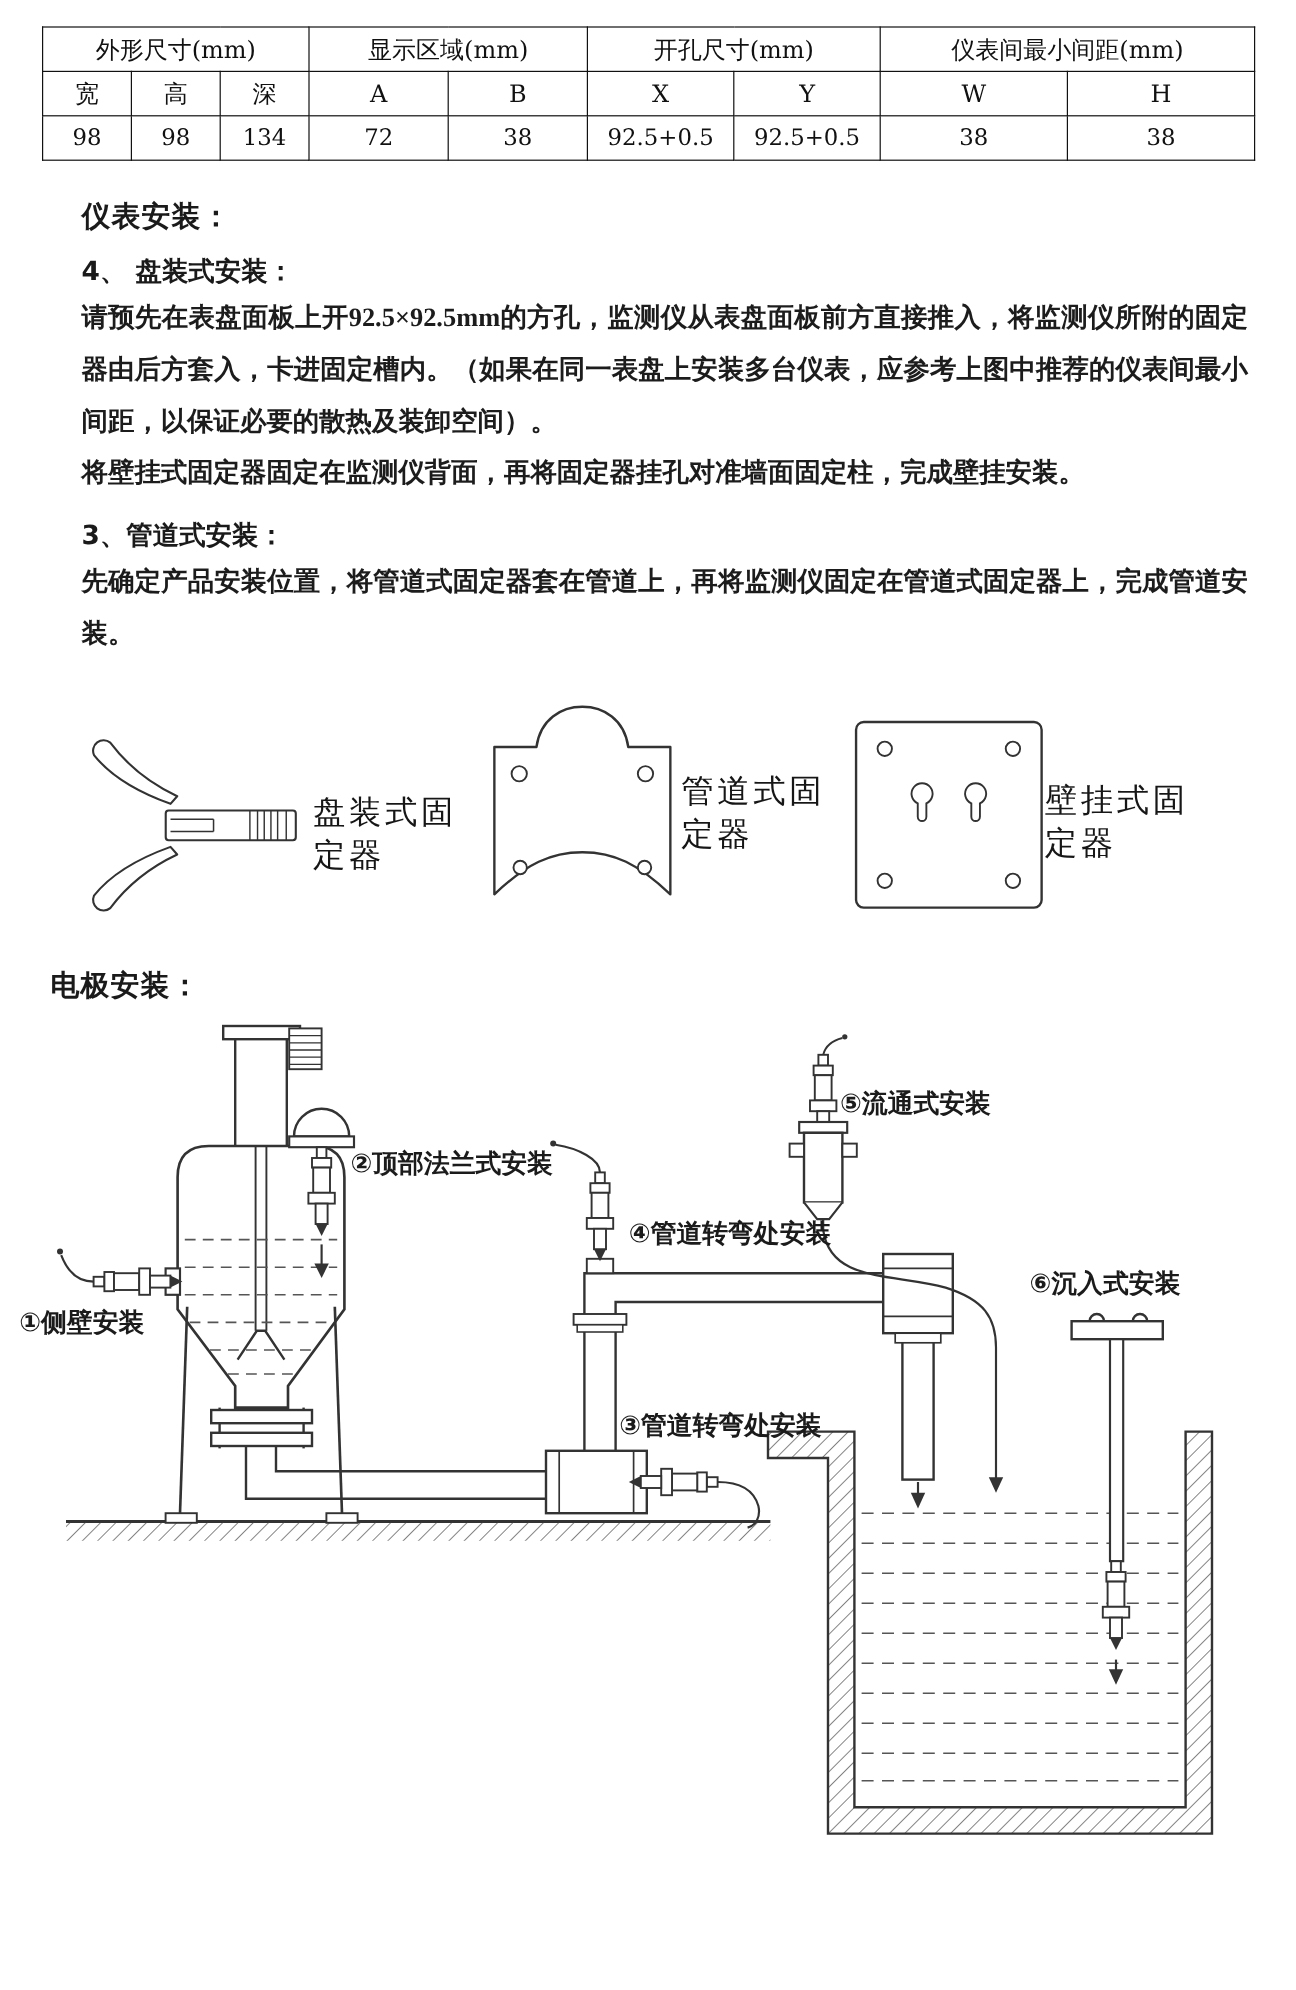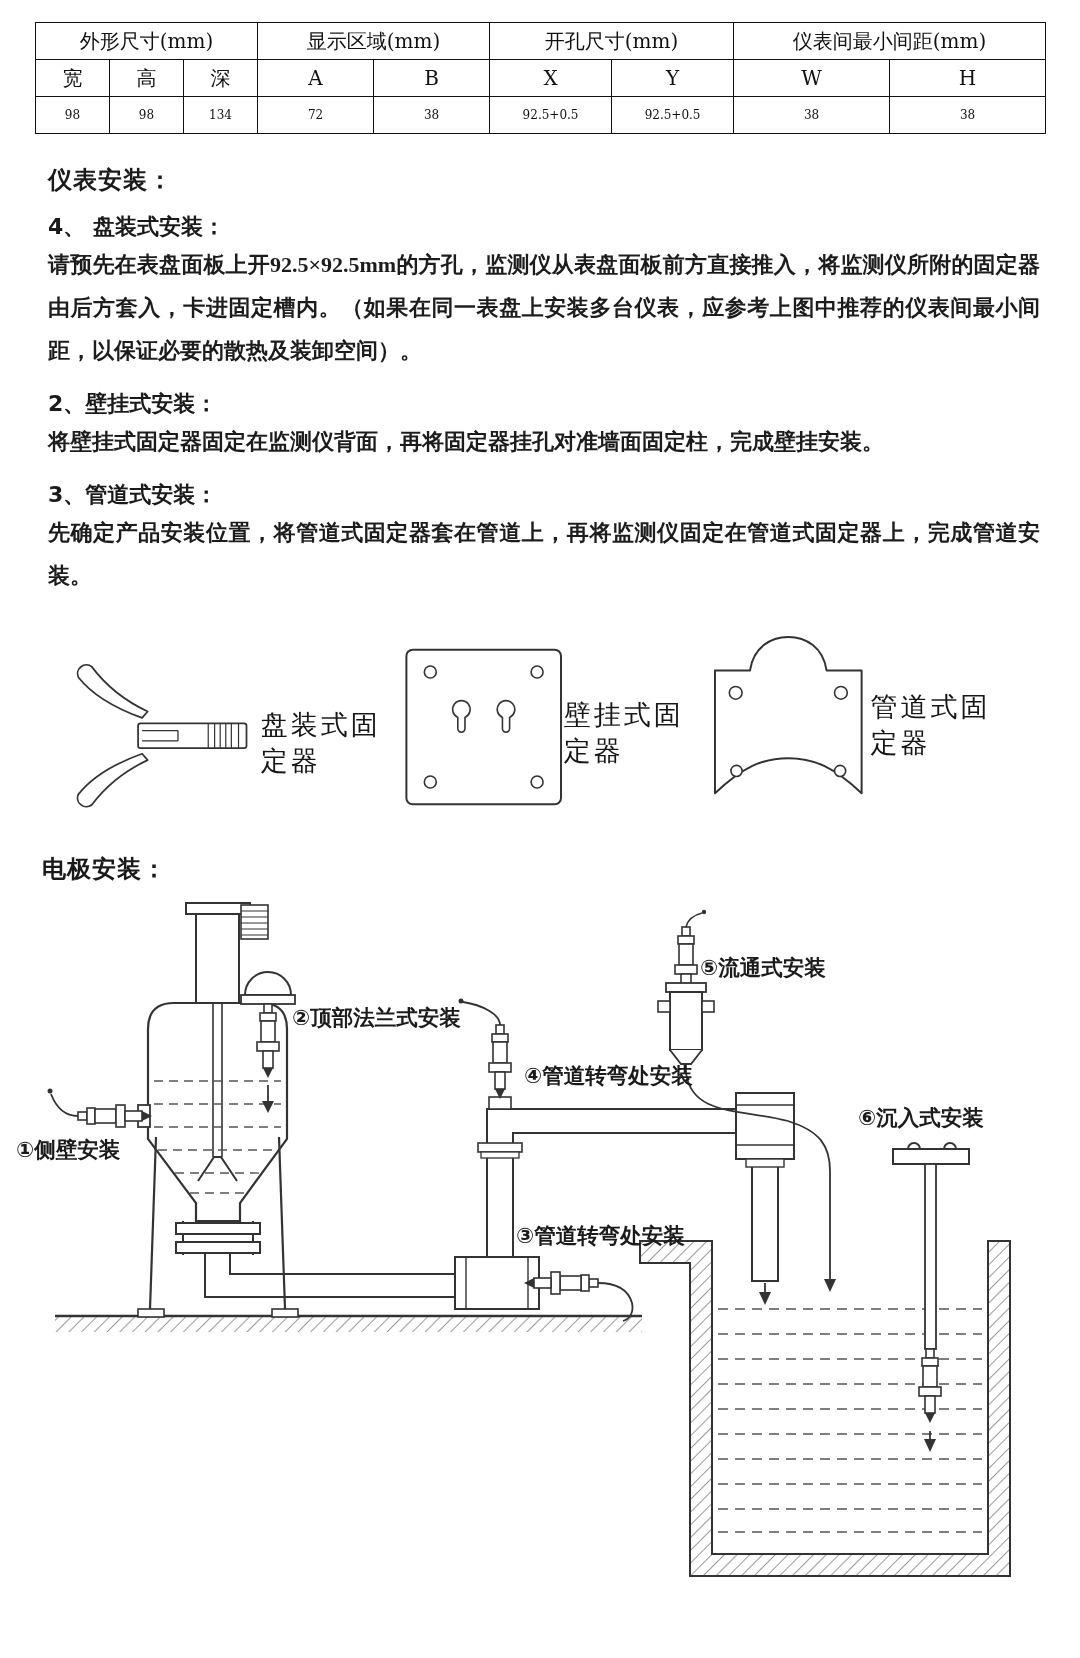--- a/index.html
+++ b/index.html
@@ -13,23 +13,23 @@
   table.spec {
     border-collapse:collapse; table-layout:fixed;
     width:1010px; margin:22px 35px 0 35px;
     font-family:"DejaVu Serif","Liberation Serif",serif;
     font-size:20px; color:#111;
   }
   table.spec td {
     border:1.5px solid #111; text-align:center; vertical-align:middle;
     height:37px; padding:0 2px; font-weight:400;
   }
-  table.spec tr.values td { font-size:12px; }
-  
-  .sections { padding:0 40px 0 48px; }
+  table.spec tr.values td { font-size:19px; }
+  
+  .sections { padding:0 40px 0 48px;margin-left:20px; }
   .h-title { font-size:24px; font-weight:700; margin-top:30px; letter-spacing:1px; }
   .item-title { font-size:22px; font-weight:700; margin-top:13px; line-height:1.6; }
   .item-body {
     font-size:22px; font-weight:700; line-height:1.95;
     text-align:justify; color:#1c1c1c;font-family:Liberation Serif, serif;
   }
   
   .figures {
     display:flex; justify-content:space-between; align-items:flex-end;
     padding:0 66px 0 60px; margin-top:14px;
@@ -94,63 +94,62 @@
   </tr>
 </tbody>
   </table>
 
 <div class="sections">
   <div class="h-title">仪表安装：</div>
 
   <div class="item-title">4、 盘装式安装：</div>
   <div class="item-body">请预先在表盘面板上开92.5×92.5mm的方孔，监测仪从表盘面板前方直接推入，将监测仪所附的固定器由后方套入，卡进固定槽内。（如果在同一表盘上安装多台仪表，应参考上图中推荐的仪表间最小间距，以保证必要的散热及装卸空间）。</div>
 
-  <div class="item-title">2、壁挂式安装：</div>
   <div class="item-body">将壁挂式固定器固定在监测仪背面，再将固定器挂孔对准墙面固定柱，完成壁挂安装。</div>
 
   <div class="item-title">3、管道式安装：</div>
   <div class="item-body">先确定产品安装位置，将管道式固定器套在管道上，再将监测仪固定在管道式固定器上，完成管道安装。</div>
 </div>
 
 <div class="figures">
 
   <div class="figure">
     <svg width="252" height="180" viewBox="0 0 252 180">
       <path class="fig-line" d="M 103,66 C 64,52 38,34 23,15 A 11 11 0 0 1 40,2 C 55,22 78,43 110,58 Z" fill="#fff" stroke-width="2.2" stroke-linejoin="round"></path>
       <path class="fig-line" d="M 110,119 C 78,134 55,155 40,175 A 11 11 0 0 1 23,162 C 38,143 64,125 103,111 Z" fill="#fff" stroke-width="2.2" stroke-linejoin="round"></path>
       <rect x="98" y="73" width="136" height="31" rx="3" fill="#fff" stroke="#333" stroke-width="2.2"></rect>
       <path class="fig-line" d="M 103,82 H 148 M 103,95 H 148 M 148,82 V 95" stroke-width="1.6"></path>
       <path class="fig-line" d="M 186,73 V 104 M 194,73 V 104 M 201,73 V 104 M 208,73 V 104 M 215,73 V 104 M 224,73 V 104" stroke-width="1.5"></path>
     </svg>
     <div class="caption">盘装式固定器</div>
+  </div>
+
+  <div class="figure">
+    <svg width="205" height="215" viewBox="0 0 205 215">
+      <path d="M 10,46 L 54,46 C 58,17 80,4 102,4 C 124,4 146,17 150,46 L 194,46
+               L 194,200 C 160,168 135,156 102,156 C 69,156 44,168 10,200 Z" fill="#fff" stroke="#333" stroke-width="2.5" stroke-linejoin="round"></path>
+      <circle cx="36" cy="74" r="8" fill="#fff" stroke="#333" stroke-width="2"></circle>
+      <circle cx="168" cy="74" r="8" fill="#fff" stroke="#333" stroke-width="2"></circle>
+      <circle cx="37" cy="172" r="7" fill="#fff" stroke="#333" stroke-width="2"></circle>
+      <circle cx="167" cy="172" r="7" fill="#fff" stroke="#333" stroke-width="2"></circle>
+    </svg>
+    <div class="caption">管道式固定器</div>
   </div>
 
   <div class="figure">
     <svg width="200" height="200" viewBox="0 0 200 200">
       <rect x="3" y="3" width="194" height="194" rx="8" fill="#fff" stroke="#333" stroke-width="2.5"></rect>
       <circle cx="33" cy="31" r="7.5" fill="#fff" stroke="#333" stroke-width="2"></circle>
       <circle cx="167" cy="31" r="7.5" fill="#fff" stroke="#333" stroke-width="2"></circle>
       <circle cx="33" cy="169" r="7.5" fill="#fff" stroke="#333" stroke-width="2"></circle>
       <circle cx="167" cy="169" r="7.5" fill="#fff" stroke="#333" stroke-width="2"></circle>
       <path d="M 67.5,88 L 67.5,102 A 4.5 4.5 0 0 0 76.5,102 L 76.5,88 A 11 11 0 1 0 67.5,88 Z" fill="#fff" stroke="#333" stroke-width="2"></path>
       <path d="M 123.5,88 L 123.5,102 A 4.5 4.5 0 0 0 132.5,102 L 132.5,88 A 11 11 0 1 0 123.5,88 Z" fill="#fff" stroke="#333" stroke-width="2"></path>
     </svg>
     <div class="caption">壁挂式固定器</div>
-  </div>
-
-  <div class="figure">
-    <svg width="205" height="215" viewBox="0 0 205 215">
-      <path d="M 10,46 L 54,46 C 58,17 80,4 102,4 C 124,4 146,17 150,46 L 194,46
-               L 194,200 C 160,168 135,156 102,156 C 69,156 44,168 10,200 Z" fill="#fff" stroke="#333" stroke-width="2.5" stroke-linejoin="round"></path>
-      <circle cx="36" cy="74" r="8" fill="#fff" stroke="#333" stroke-width="2"></circle>
-      <circle cx="168" cy="74" r="8" fill="#fff" stroke="#333" stroke-width="2"></circle>
-      <circle cx="37" cy="172" r="7" fill="#fff" stroke="#333" stroke-width="2"></circle>
-      <circle cx="167" cy="172" r="7" fill="#fff" stroke="#333" stroke-width="2"></circle>
-    </svg>
-    <div class="caption">管道式固定器</div>
   </div>
 </div>
 
 <div class="h-title electrode-heading">电极安装：</div>
 
 <svg class="diagram" width="1080" height="770" viewBox="0 0 1080 770">
   <defs>
     <pattern id="hatch" width="9" height="9" patternUnits="userSpaceOnUse" patternTransform="rotate(45)">
       <line x1="0" y1="0" x2="0" y2="9" stroke="#555" stroke-width="1.2"></line>
     </pattern>

